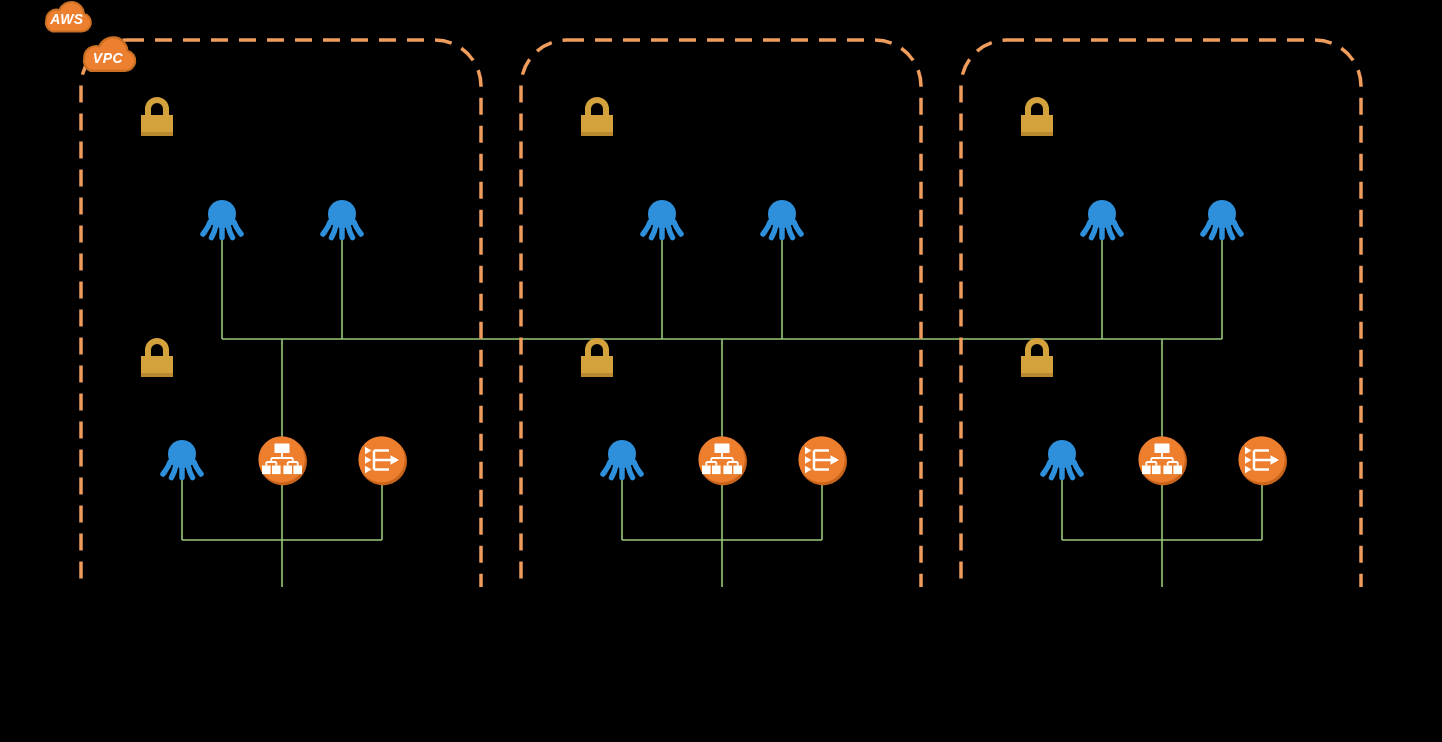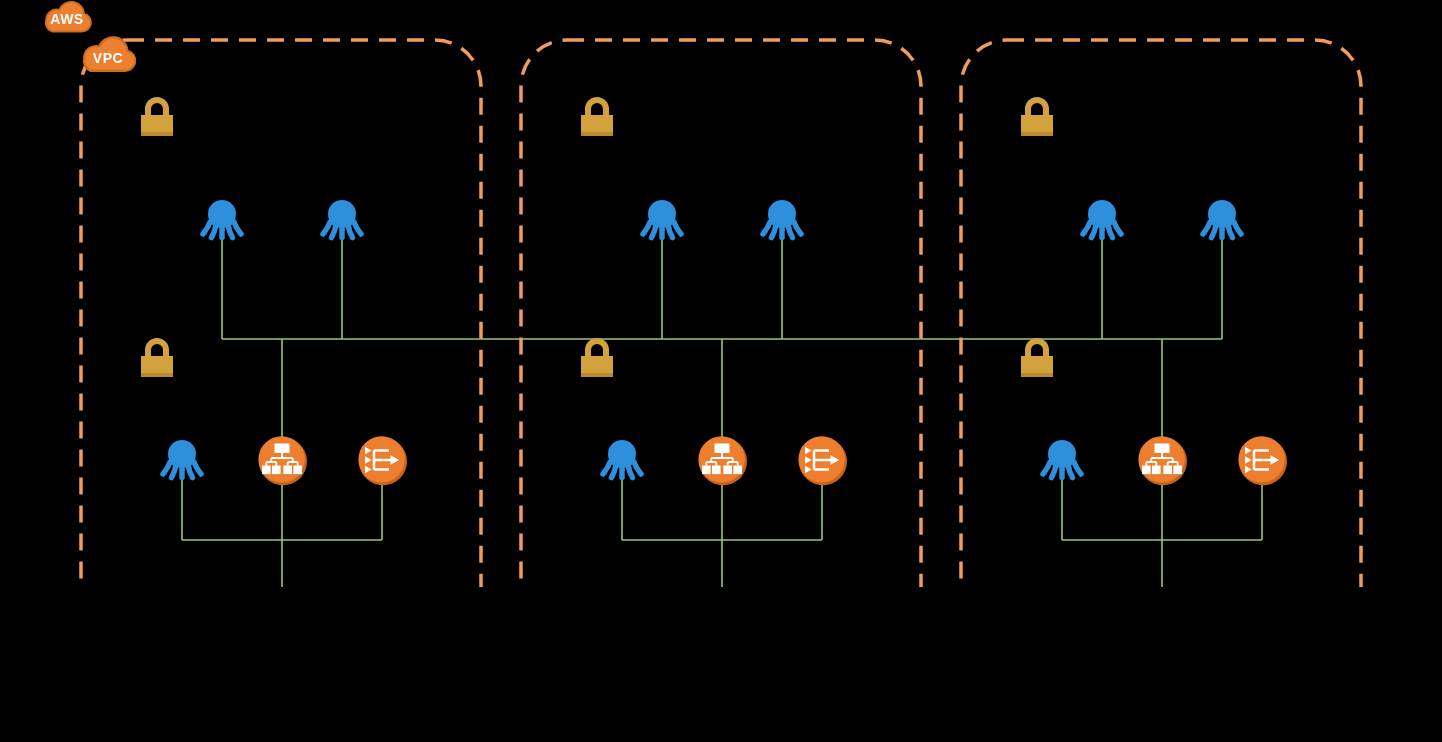--- a/index.html
+++ b/index.html
@@ -1,21 +1,21 @@
 <!DOCTYPE html>
 <html style="--background: #000000; --orange: #EC7E2E; --orange_shadow: #C8641C; --border_orange: #EF9C5C; --gold: #D4A23C; --gold_shadow: #B9892F; --blue: #2E8FDB; --green_line: #98C878; --white: #FFFFFF; --badge_orange: #ED7F31; --badge_outline: #C96F23;"><head>
 <meta charset="utf-8">
 <style>
   :root{
     --background:#000000; --orange:#EC7E2E; --orange_shadow:#C8641C; --border_orange:#EF9C5C;
     --gold:#D4A23C; --gold_shadow:#B9892F; --blue:#2E8FDB; --green_line:#98C878;
     --white:#FFFFFF; --badge_orange:#ED7F31; --badge_outline:#C96F23;
   }
   html,body{margin:0;padding:0;background:var(--background);}
-  #canvas{position:relative;width:1442px;height:587px;background:var(--background);overflow:hidden;}
+  #canvas{position:relative;width:1442px;height:587px;background:var(--background);overflow:hidden;font-style:italic;}
   .zone-rect{fill:none;stroke:var(--border_orange);stroke-width:3.5;stroke-dasharray:17 11;}
   .line{stroke:var(--green_line);stroke-width:1.6;fill:none;}
   .fill-orange{fill:var(--orange);}
   .fill-orange-shadow{fill:var(--orange_shadow);}
   .fill-gold{fill:var(--gold);}
   .fill-gold-shadow{fill:var(--gold_shadow);}
   .stroke-gold{stroke:var(--gold);fill:none;}
   .fill-blue{fill:var(--blue);}
   .stroke-blue{stroke:var(--blue);fill:none;}
   .fill-white{fill:var(--white);}

